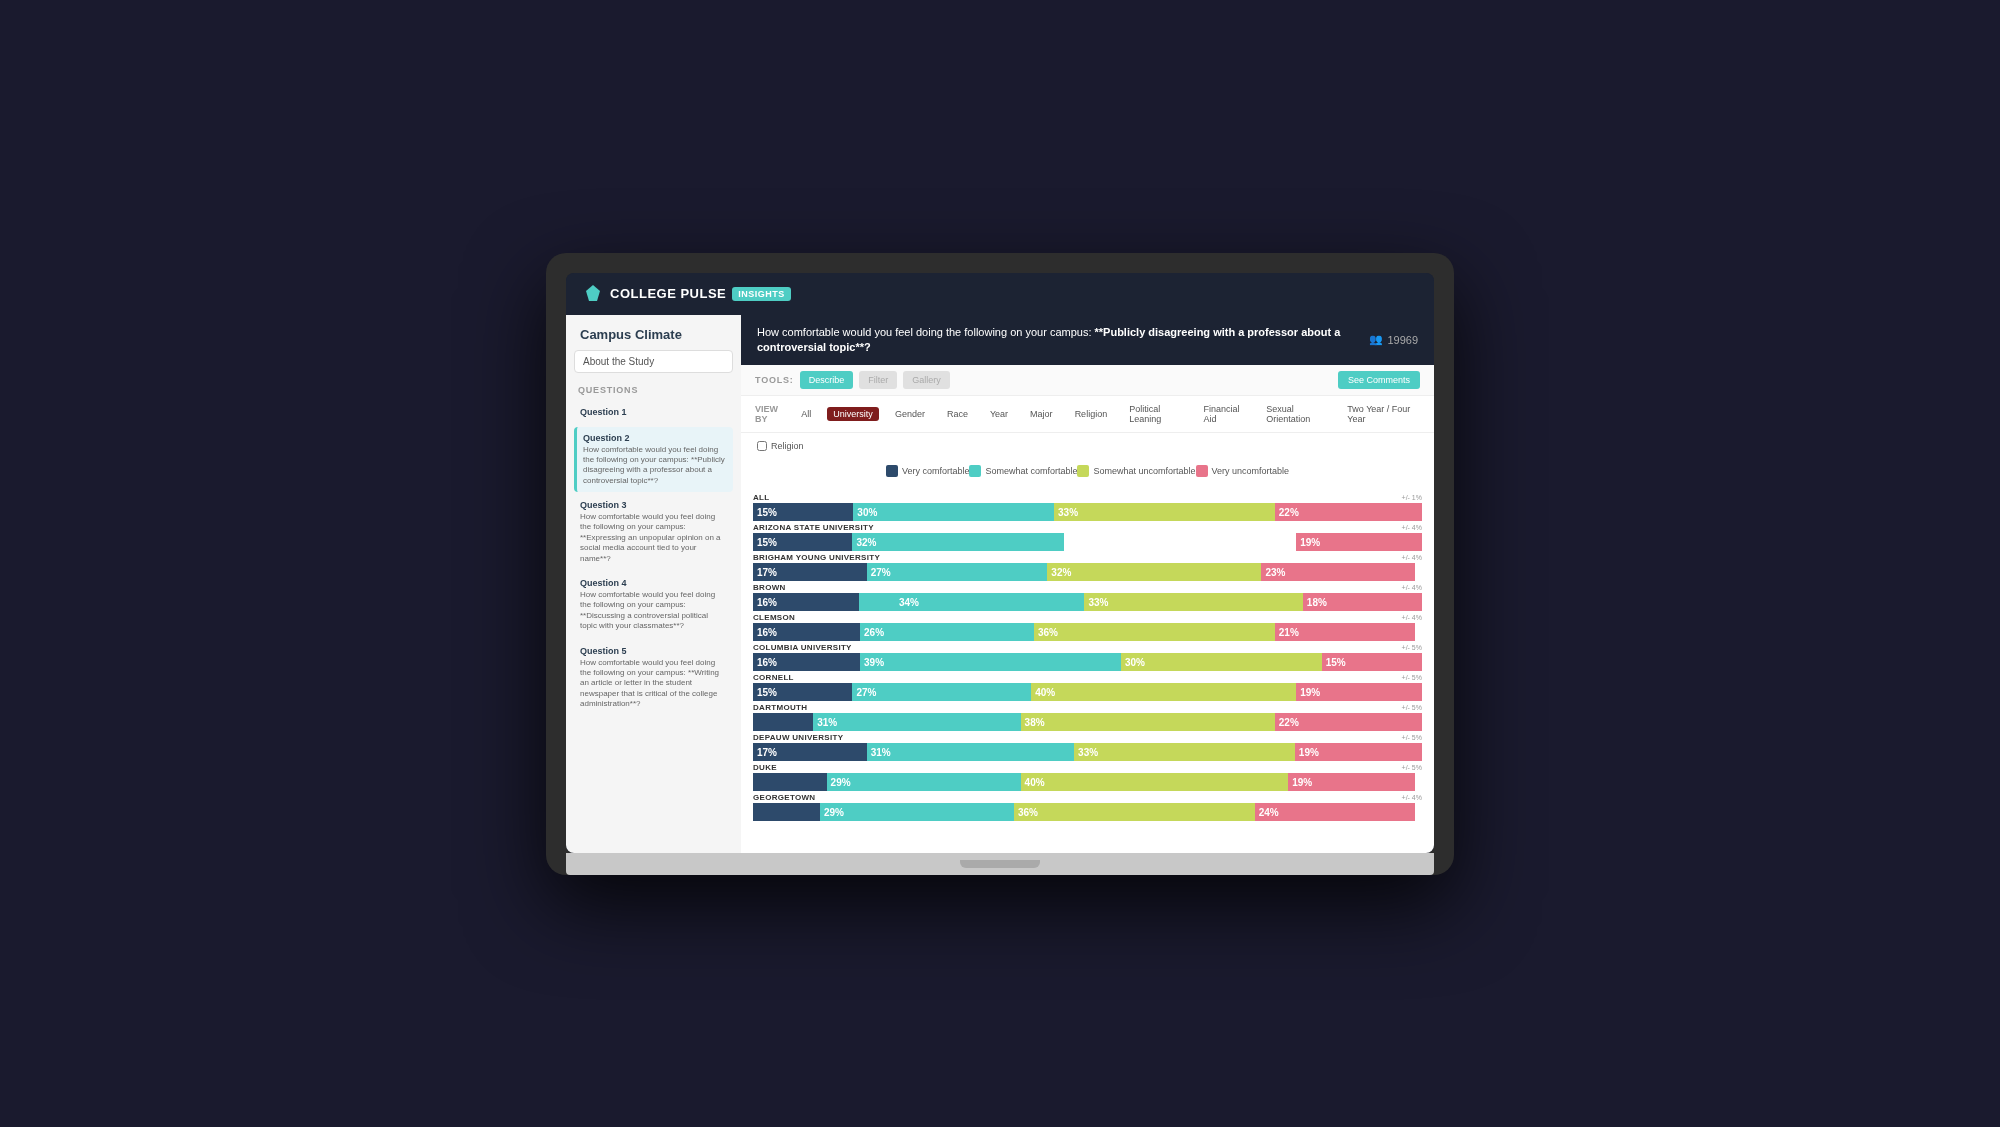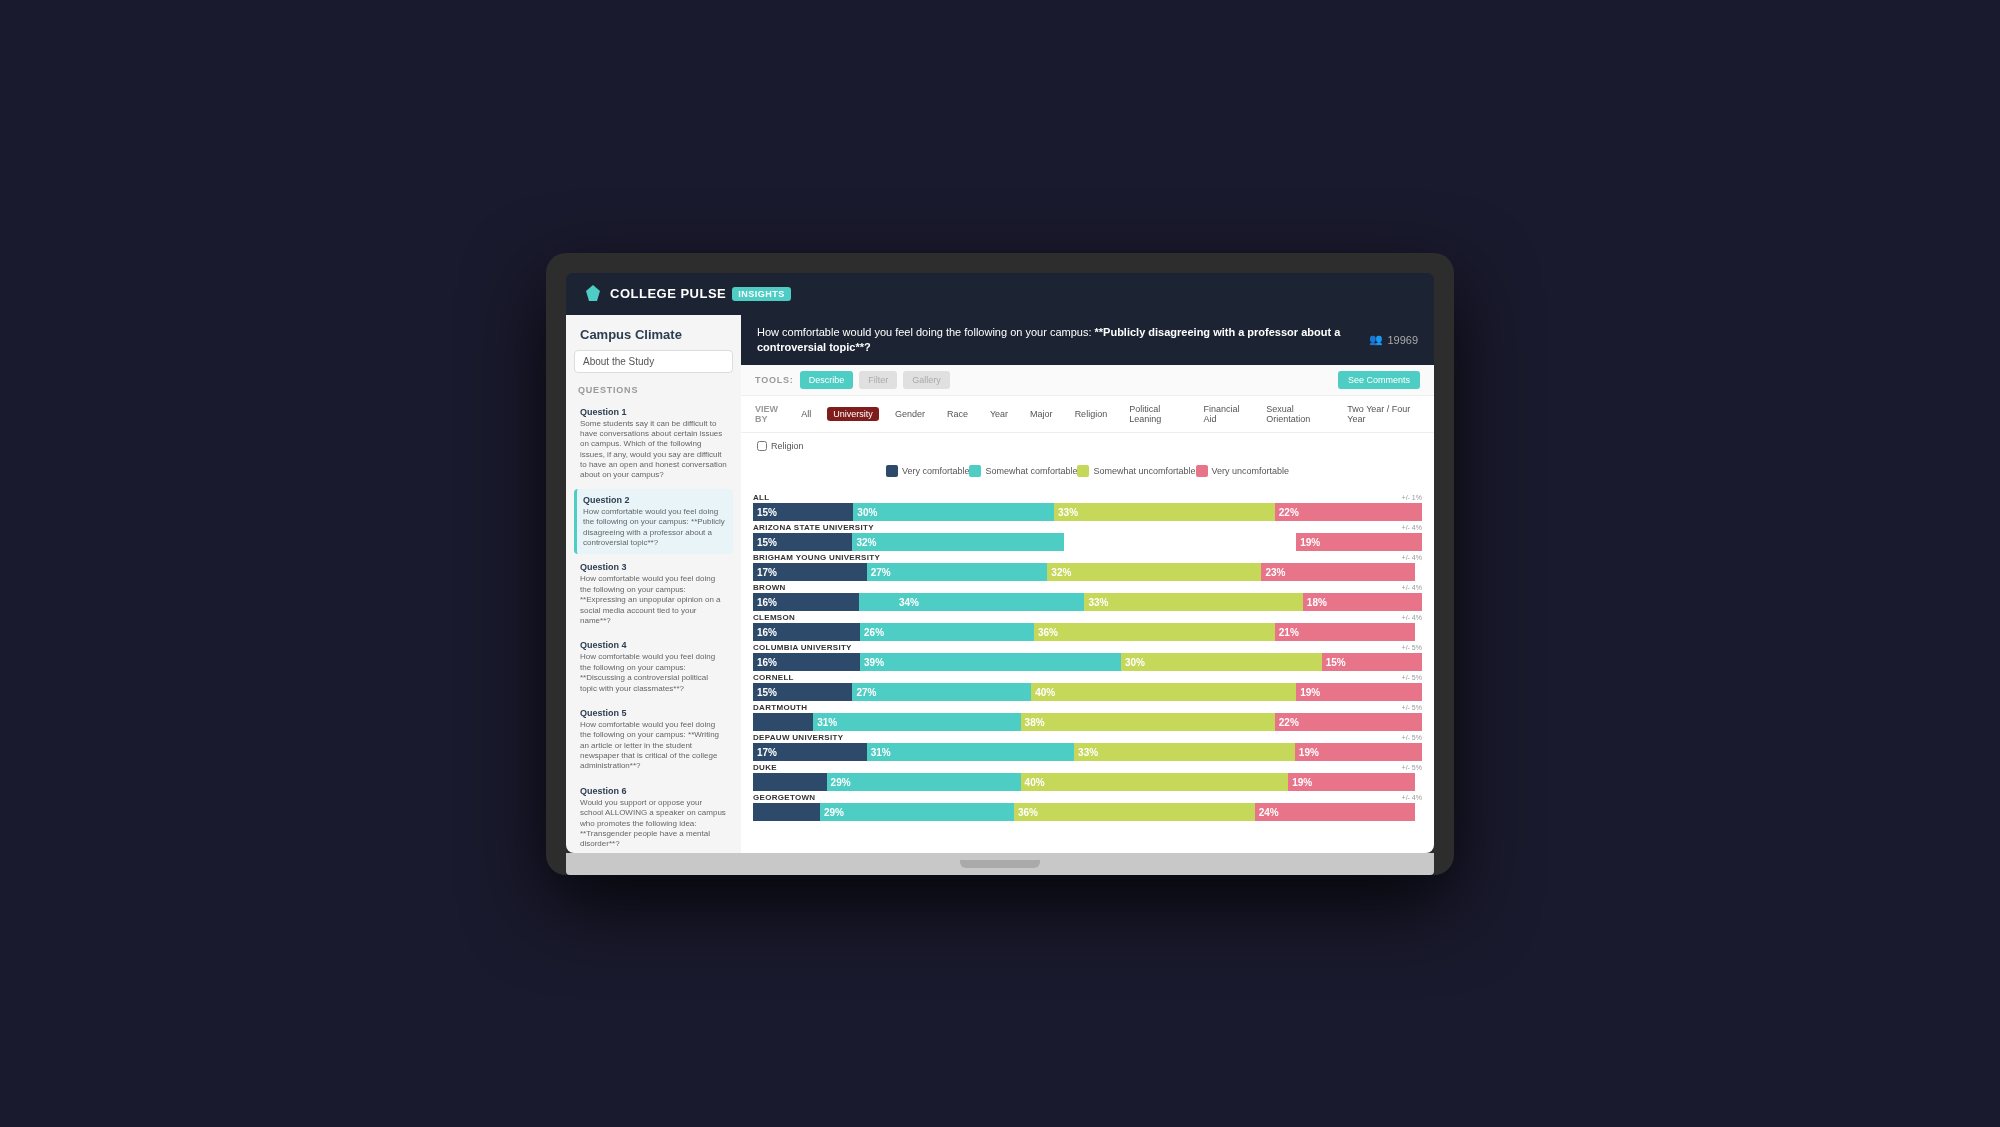--- a/index.html
+++ b/index.html
@@ -363,41 +363,36 @@
 
       <div class="main-content">
 
         <div class="sidebar">
           <div class="sidebar-title">Campus Climate</div>
           <button class="about-study-btn">About the Study</button>
           <div class="questions-label">QUESTIONS</div>
 
           <div class="question-item">
             <div class="question-item-title">Question 1</div>
-            <div class="question-item-text">Some students say it can be difficult to have conversations about certain issues on campus. Which of the following issues, if any, would you say are difficult to have an open and honest conversation about on your campus?</div>
           </div>
           <div class="question-item active">
             <div class="question-item-title">Question 2</div>
             <div class="question-item-text">How comfortable would you feel doing the following on your campus: **Publicly disagreeing with a professor about a controversial topic**?</div>
           </div>
           <div class="question-item">
             <div class="question-item-title">Question 3</div>
             <div class="question-item-text">How comfortable would you feel doing the following on your campus: **Expressing an unpopular opinion on a social media account tied to your name**?</div>
           </div>
           <div class="question-item">
             <div class="question-item-title">Question 4</div>
             <div class="question-item-text">How comfortable would you feel doing the following on your campus: **Discussing a controversial political topic with your classmates**?</div>
           </div>
           <div class="question-item">
             <div class="question-item-title">Question 5</div>
             <div class="question-item-text">How comfortable would you feel doing the following on your campus: **Writing an article or letter in the student newspaper that is critical of the college administration**?</div>
-          </div>
-          <div class="question-item">
-            <div class="question-item-title">Question 6</div>
-            <div class="question-item-text">Would you support or oppose your school ALLOWING a speaker on campus who promotes the following idea: **Transgender people have a mental disorder**?</div>
           </div>
 
         </div>
 
         <div class="right-panel">
 
           <div class="question-header">
             <div class="question-text">
               How comfortable would you feel doing the following on your campus: <strong>**Publicly disagreeing with a professor about a controversial topic**?</strong>
             </div>

